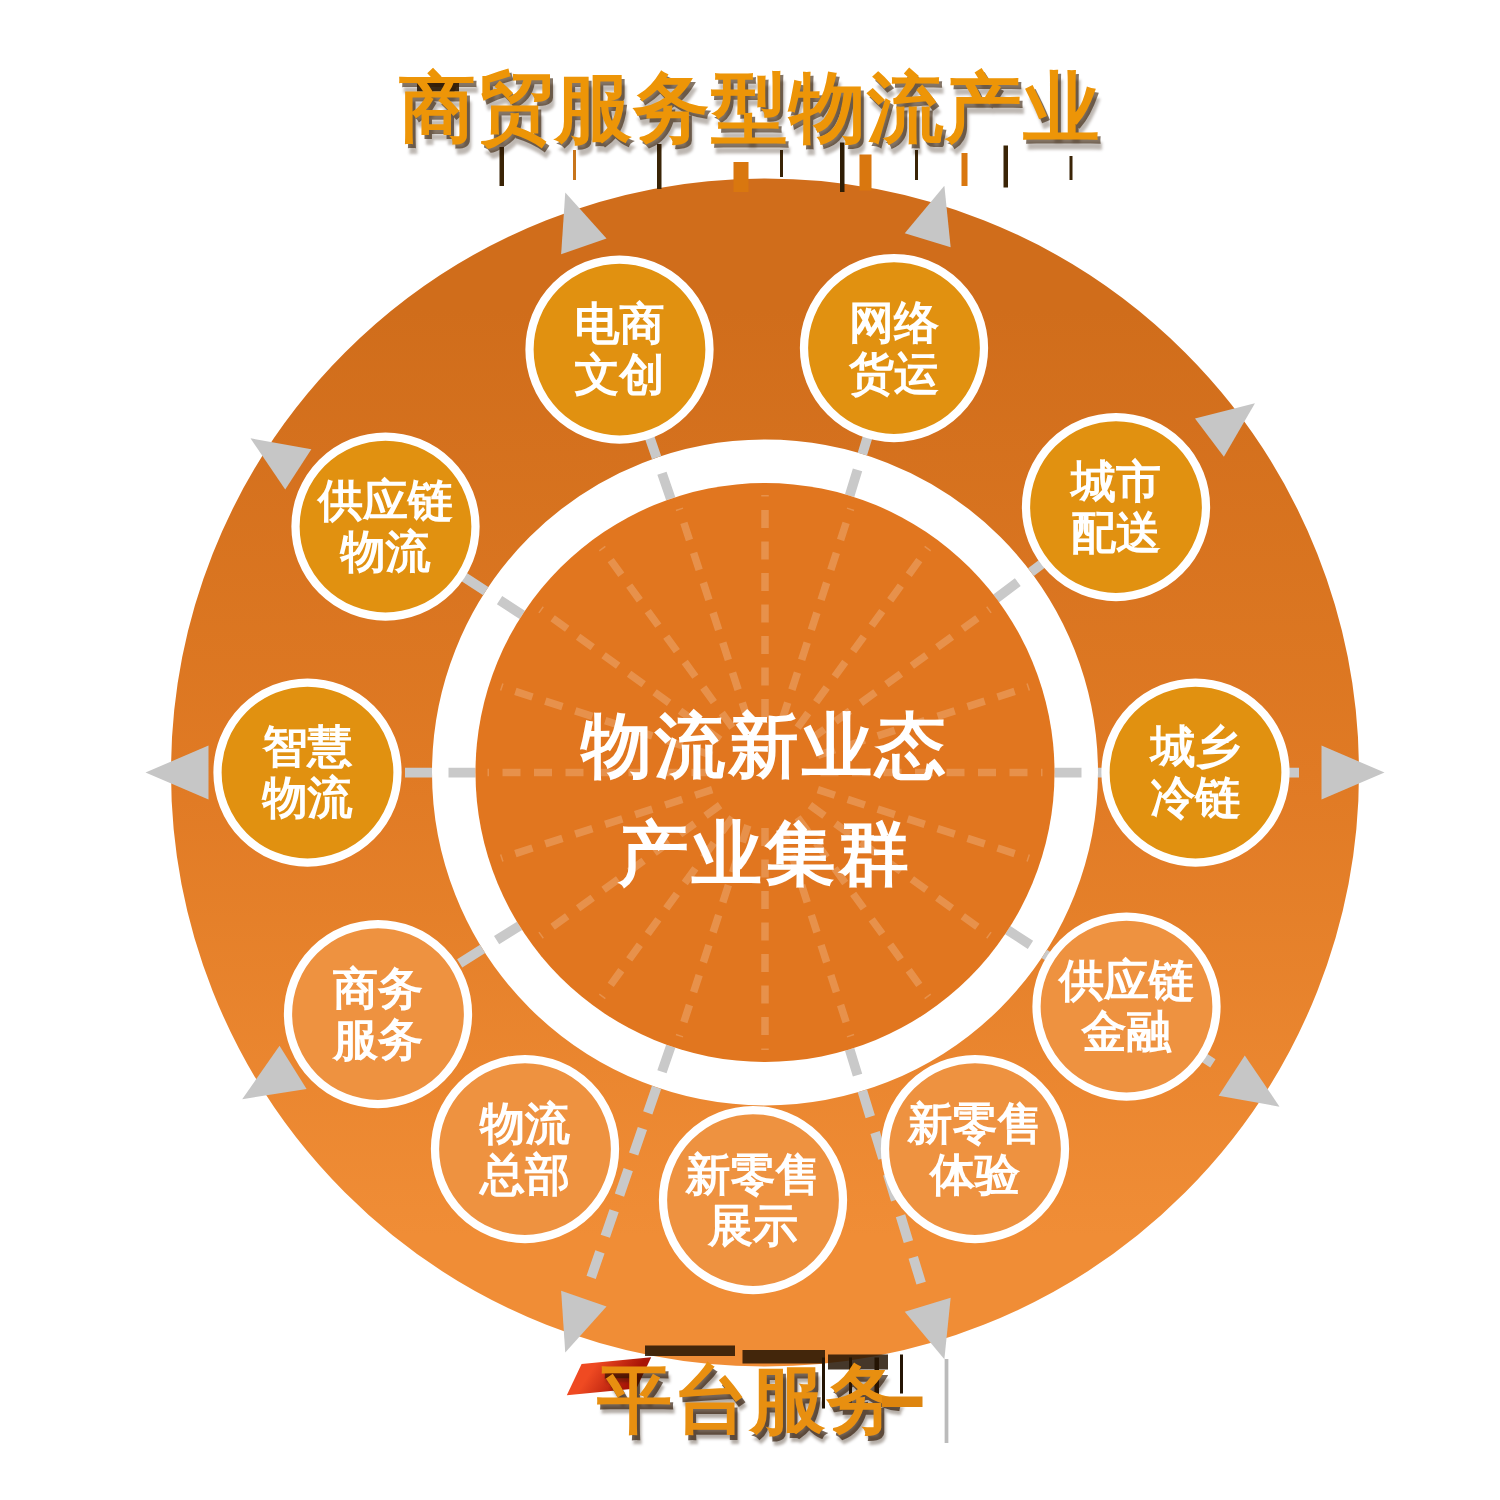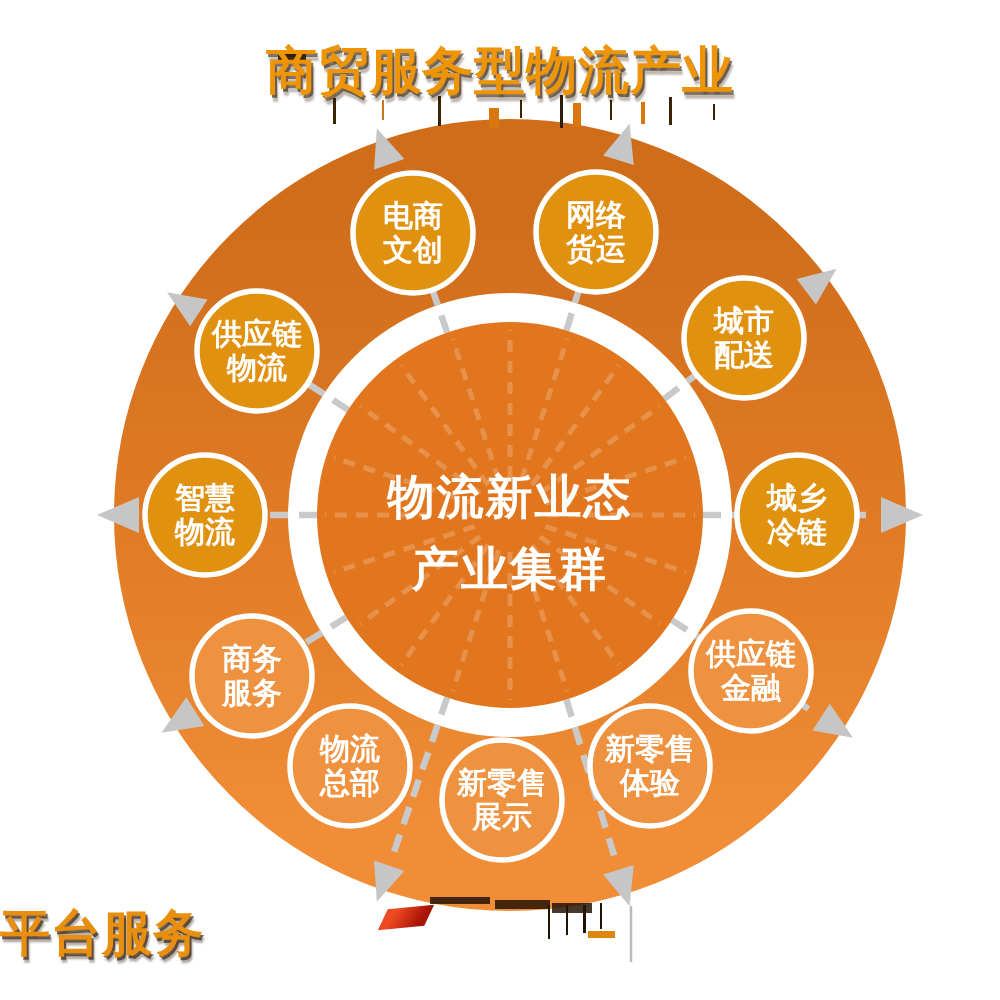--- a/index.html
+++ b/index.html
@@ -12,22 +12,22 @@
   .node text{fill:#ffffff;font-weight:bold;font-size:30px;text-anchor:middle;}
   .hub-text{fill:#ffffff;font-weight:bold;font-size:47px;letter-spacing:2px;text-anchor:middle;}
   .hub-ray{stroke:#ffffff;stroke-opacity:0.20;stroke-width:5;stroke-dasharray:12 9;}
   .arrow-line{stroke:#C9C9C9;stroke-width:6.5;stroke-dasharray:18 11;fill:none;}
   .arrow-head{fill:#C6C6C6;}
   .artifact-thin{stroke:#BBBBBB;stroke-width:2.5;}
 
   
   .title-top{position:absolute;left:0;top:46px;width:100%;text-align:center;z-index:6;
     font-size:51px;font-weight:900;color:#ED9507;line-height:1;letter-spacing:1px;
-    text-shadow:2px 3px 0 rgba(50,25,0,.60), 3px 7px 2px rgba(40,20,0,.30);font-family:Liberation Serif, serif;}
-  .title-bottom{position:absolute;left:0;top:908px;width:100%;text-align:left;z-index:6;
+    text-shadow:2px 3px 0 rgba(50,25,0,.60), 3px 7px 2px rgba(40,20,0,.30);}
+  .title-bottom{position:absolute;left:0;top:908px;width:100%;text-align:center;z-index:6;
     font-size:50px;font-weight:900;color:#E88F10;line-height:1;letter-spacing:1px;
     text-shadow:2px 3px 0 rgba(45,20,0,.65), 3px 6px 2px rgba(40,20,0,.35);}
   .red-flag{position:absolute;left:384px;top:907px;width:44px;height:21px;z-index:5;
     background:linear-gradient(100deg,#EF4A22 20%,#A81407 85%);
     transform:skewX(-30deg) rotate(-6deg);}
   .title-dash{position:absolute;left:588px;top:931px;width:27px;height:7px;background:#DE850E;z-index:6;}
   .title-dash-top{position:absolute;left:278px;top:53px;width:28px;height:8px;background:#2F1D05;opacity:.9;z-index:6;}
 
   
   .artifacts{position:absolute;left:0;top:0;width:1000px;height:1000px;z-index:4;pointer-events:none;}

